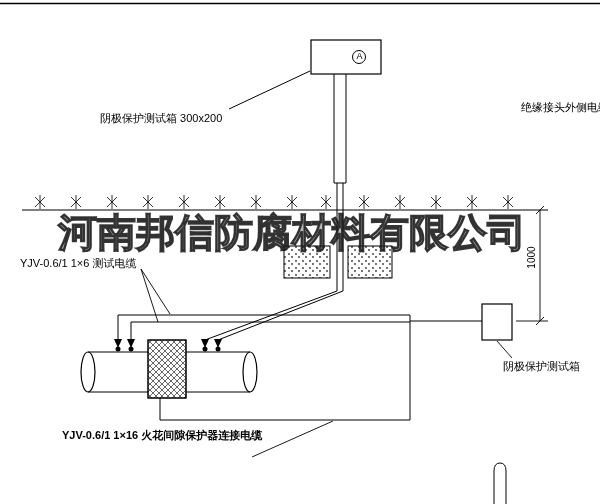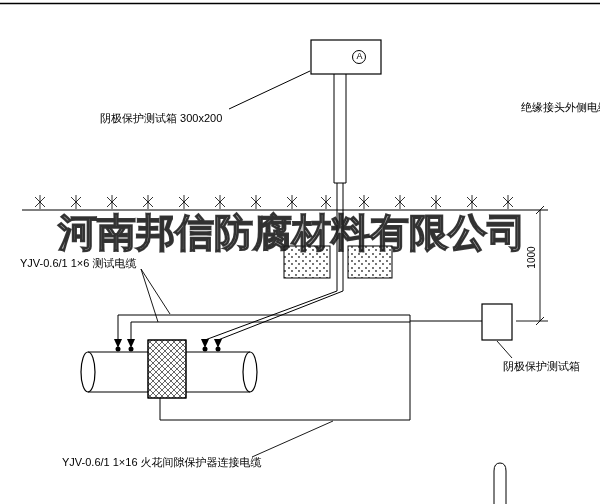--- a/index.html
+++ b/index.html
@@ -170,17 +170,17 @@
 <div class="watermark">河南邦信防腐材料有限公司</div>
 
 <span class="lbl" style="left:100px; top:101px;margin-top:11px;">阴极保护测试箱 300x200</span>
 
 <span class="lbl" style="left:521px; top:101px;">绝缘接头外侧电缆</span>
 
 <span class="lbl" style="left:20px; top:257px;">YJV-0.6/1 1×6  测试电缆</span>
 
 <span class="lbl" style="left:503px; top:360px;">阴极保护测试箱</span>
 
-<span class="lbl" style="left:62px; top:456px;">YJV-0.6/1 1×16  火花间隙保护器连接电缆</span>
+<span class="lbl" style="left:62px; top:429px;font-weight:bold;">YJV-0.6/1 1×16  火花间隙保护器连接电缆</span>
 
 <span class="lbl-ammeter">A</span>
 
 <span class="lbl-dim">1000</span>
 
 </body></html>

